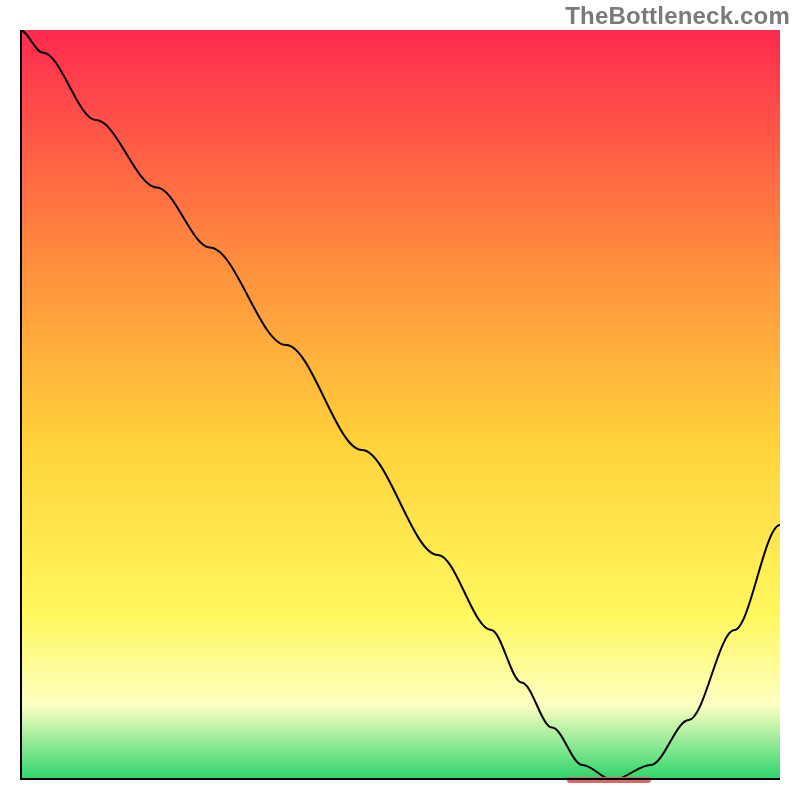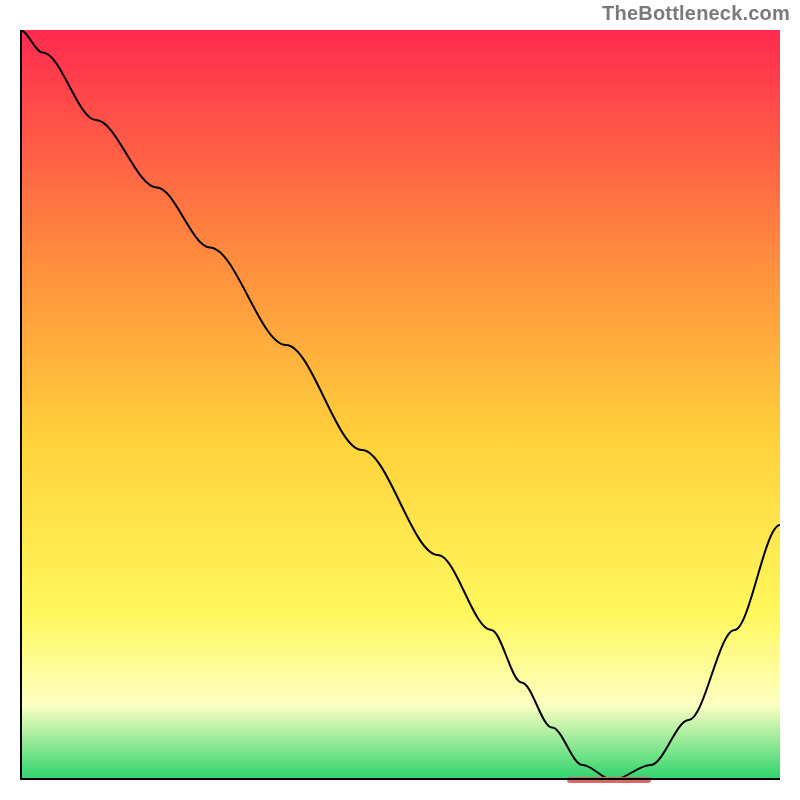--- a/index.html
+++ b/index.html
@@ -14,21 +14,21 @@
   .frame {
     position: relative;
     width: 800px;
     height: 800px;
     box-sizing: border-box;
   }
   .watermark {
     position: absolute;
     top: 2px;
     right: 10px;
-    font-size: 20px;
+    font-size: 24px;
     font-weight: 600;
     color: #7a7a7a;
     letter-spacing: 0.2px;
   }
   .plot {
     position: absolute;
     left: 20px;
     top: 30px;
     width: 760px;
     height: 750px;

